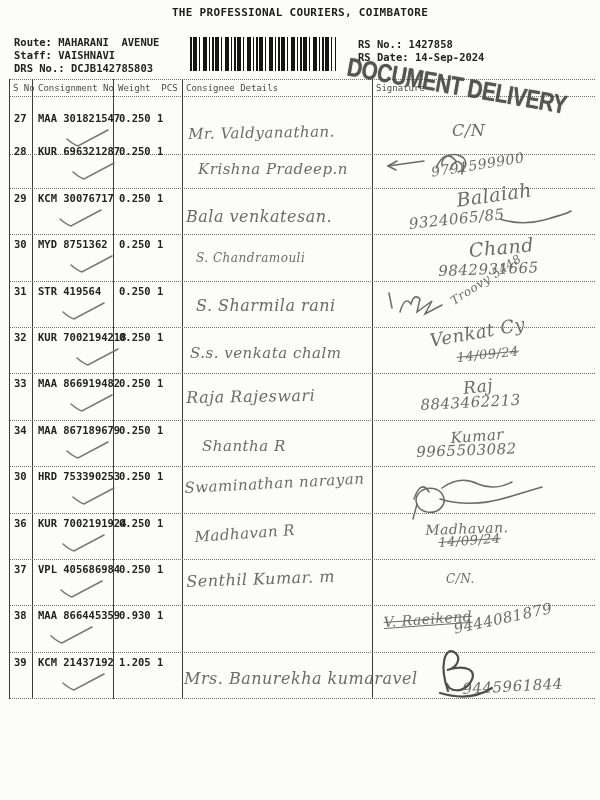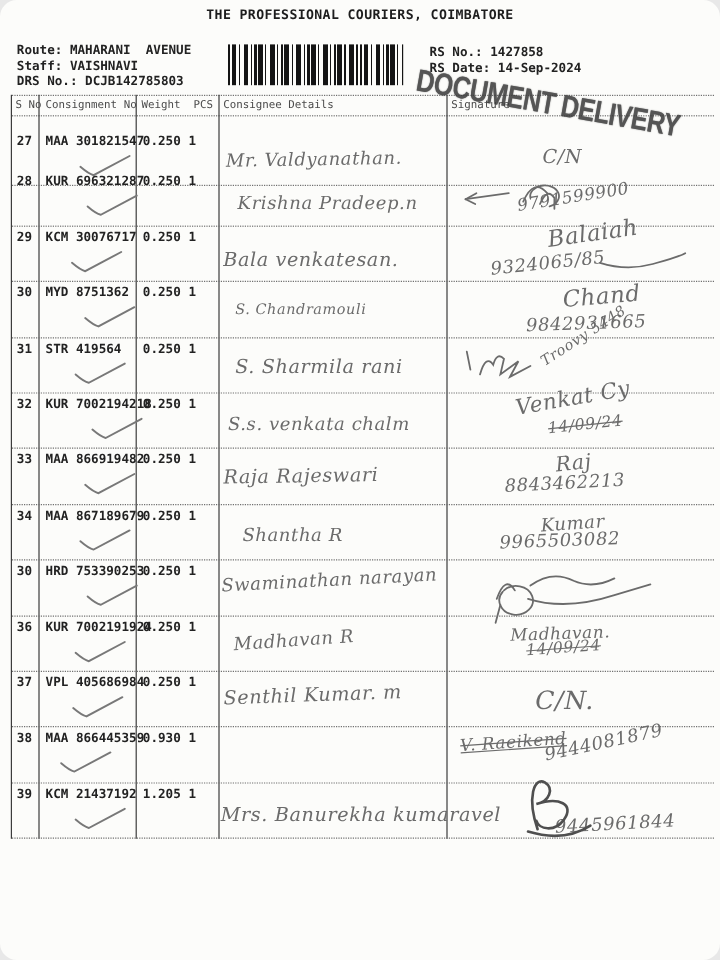--- a/index.html
+++ b/index.html
@@ -1,17 +1,17 @@
 <!DOCTYPE html>
 <html><head>
 <meta charset="utf-8">
 <style>
   html,body{margin:0;padding:0;background:#e8e8e8;}
   .page{position:relative;width:600px;height:800px;background:#fcfcfa;overflow:hidden;
-        font-family:"DejaVu Sans Mono",monospace;border-radius:14px;}
+        font-family:"DejaVu Sans Mono",monospace;}
   .a{position:absolute;}
   .pre{white-space:pre;}
   .print{color:#1d1d1d;}
   .title{top:6px;left:0;width:600px;text-align:center;font-size:11px;font-weight:bold;letter-spacing:.3px;}
   .subtitle{top:21px;left:0;width:600px;text-align:center;font-size:11px;font-weight:bold;}
   .meta{font-size:10.5px;font-weight:bold;color:#222;}
   .barcode{left:190px;top:37px;width:146px;height:34px;
     background:repeating-linear-gradient(90deg,#141414 0 2px,transparent 2px 3px,#141414 3px 7px,
       transparent 7px 9px,#141414 9px 10px,transparent 10px 13px,#141414 13px 17px,transparent 17px 19px,
       #141414 19px 20px,transparent 20px 22px);}
@@ -211,21 +211,21 @@
       <div class="row" style="top: 560px;">
     <span class="cell" style="left:14px;top:3px">37</span>
     <span class="cell" style="left:38px;top:3px">VPL 405686984</span>
     <span class="cell" style="left:119px;top:3px">0.250</span>
     <span class="cell" style="left:157px;top:3px">1</span>
     <div class="rowline"></div>
   <svg class="check" width="50" height="24" style="left: 56px; top: 17px;">
           <path d="M5 13 Q12 19 16 20 L46 4" fill="none" stroke="#787878" stroke-width="1.6" stroke-linecap="round"></path>
         </svg>
         <span class="hw" style="left: 186px; top: 12px; font-size: 16px; transform: rotate(-2deg);">Senthil Kumar. m</span>
-        <span class="hw" style="left: 446px; top: 12px; font-size: 21px;">C/N.</span>
+        <span class="hw" style="left: 446px; top: 12px; font-size: 12px;">C/N.</span>
       </div>
       <div class="row" style="top: 606.4px; padding-left: 39px;">
     <span class="cell" style="left:14px;top:3px">38</span>
     <span class="cell" style="left:38px;top:3px">MAA 866445359</span>
     <span class="cell" style="left:119px;top:3px">0.930</span>
     <span class="cell" style="left:157px;top:3px">1</span>
     <div class="rowline"></div>
   <svg class="check" width="50" height="24" style="left: 46px; top: 17px;">
           <path d="M5 13 Q12 19 16 20 L46 4" fill="none" stroke="#787878" stroke-width="1.6" stroke-linecap="round"></path>
         </svg>

